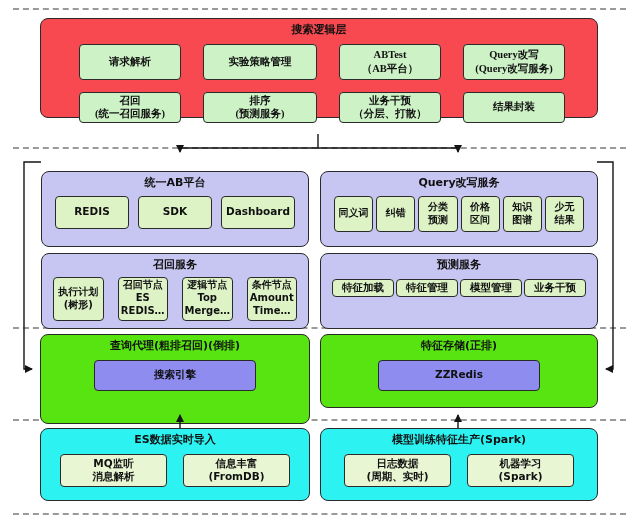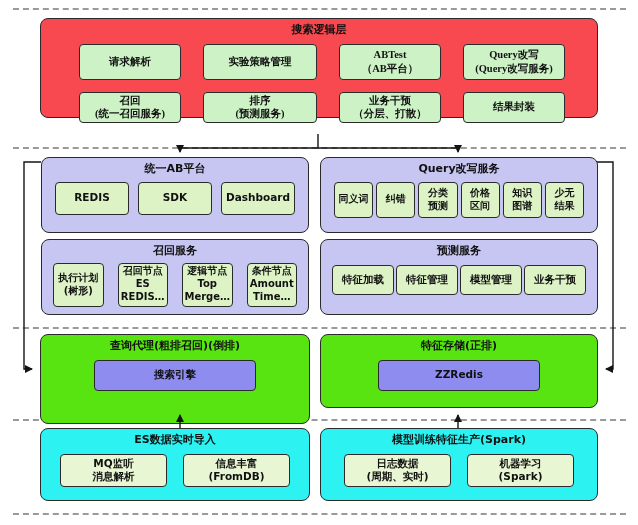--- a/index.html
+++ b/index.html
@@ -6,21 +6,21 @@
   .canvas {
     position:relative; width:638px; height:525px; overflow:hidden;
     background:var(--background,#fff);
     font-family:"DejaVu Sans","Liberation Sans",sans-serif;
     color:#111;
   }
   .dash { position:absolute; left:13px; right:12px; height:0; border-top:2px dashed var(--dash,#9a9a9a); }
   .panel { position:absolute; border:1.5px solid var(--border-dark,#2a2a2a); border-radius:8px; box-sizing:border-box; }
   .panel .title { padding-top:5px; text-align:center; font-weight:bold; font-size:11px; line-height:1.15; white-space:nowrap; }
   .red    { background:var(--red,#f7494f); }
-  .purple { background:var(--lavender,#c7c5f1); }
+  .purple { background:var(--lavender,#c7c5f1);margin-top:14px; }
   .bright { background:var(--bright-green,#57e410); }
   .cyan   { background:var(--cyan,#2cf2f2); }
 
   .chip {
     border:1.3px solid var(--border-dark,#2a2a2a); border-radius:4px;
     display:flex; align-items:center; justify-content:center; text-align:center;
     font-weight:bold; font-size:10.5px; line-height:1.28; white-space:pre-line;
     box-sizing:border-box;
   }
   .chip.lgreen { background:var(--light-green,#cdf2c6); }
@@ -34,21 +34,21 @@
     padding:7px 0 0 38px;
     font-family:Liberation Serif, serif;
   }
   .row { display:flex; align-items:stretch; }
   .row-ab        { margin:6px 13px 0; gap:9px; height:33px; }
   .row-ab .chip  { flex:1; }
   .row-qr        { margin:6px 13px 0; gap:3px; height:36px; }
   .row-qr .chip  { flex:1; font-size:10px; }
   .row-recall    { margin:5px 11px 0; gap:14px; height:44px; }
   .row-recall .chip { flex:1; font-size:10px; }
-  .row-pred      { margin:7px 11px 0; gap:2px; height:30px;border-radius:12px; }
+  .row-pred      { margin:7px 11px 0; gap:2px; height:18px;border-radius:12px; }
   .row-pred .chip { flex:1; }
   .row-cyan      { margin:7px 0 0; gap:16px; height:33px; justify-content:center; }
   .row-cyan .chip { width:107px; }
   .engine { width:162px; height:31px; margin:7px auto 0; }
 
   .connectors { position:absolute; left:0; top:0; width:638px; height:525px; pointer-events:none; z-index:5; }
   .connectors path.conn { stroke:var(--connector,#141414); stroke-width:1.4; fill:none; }
   .connectors .head { fill:var(--connector,#141414); }
 </style>
 </head>

